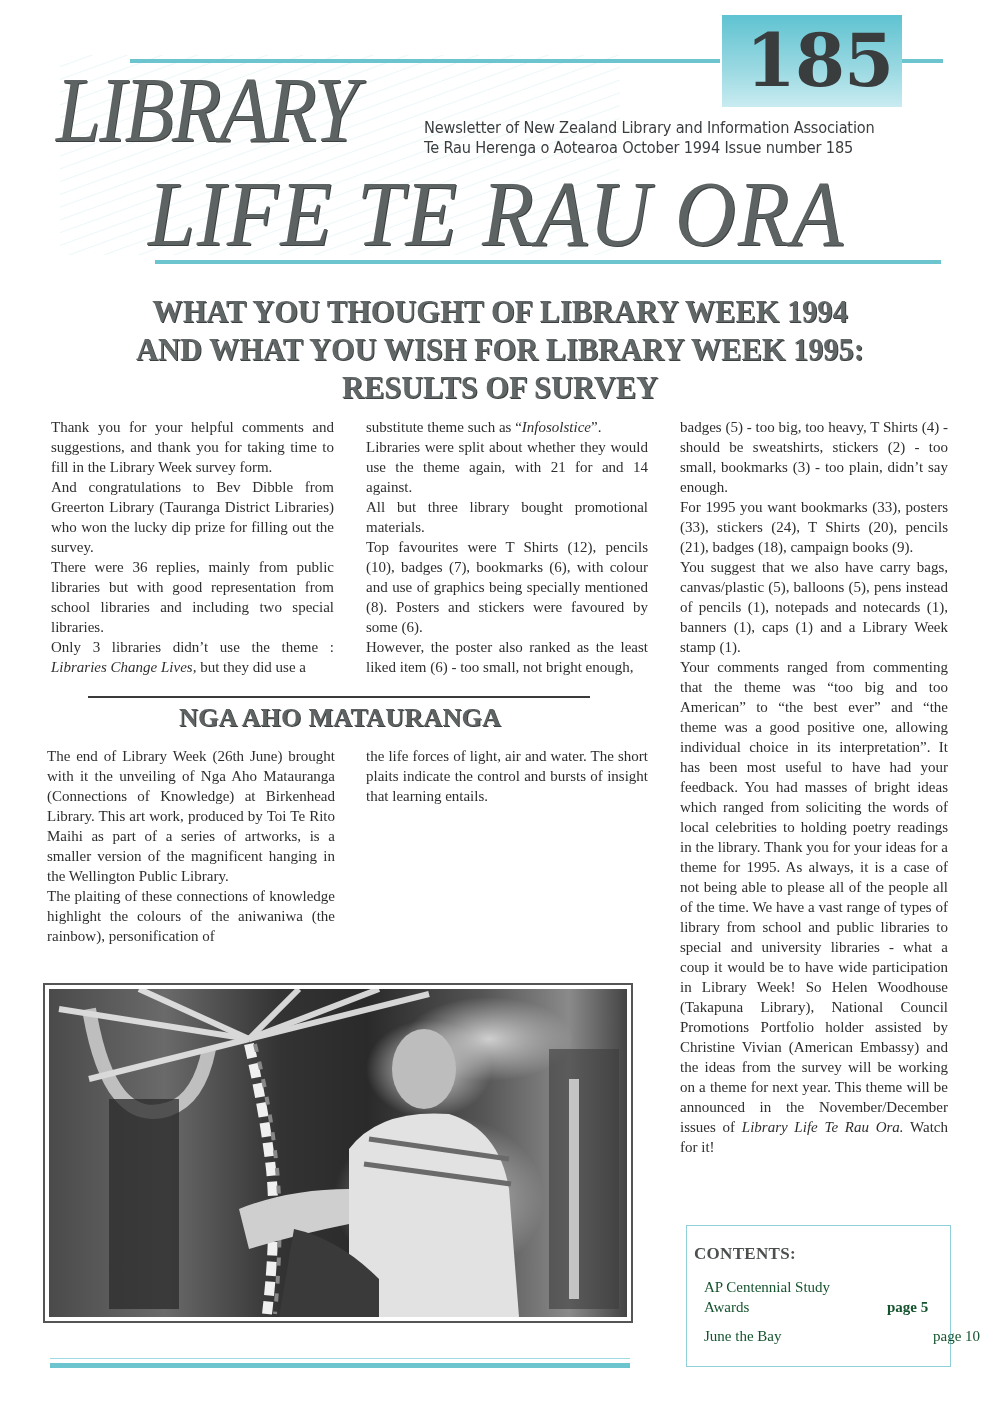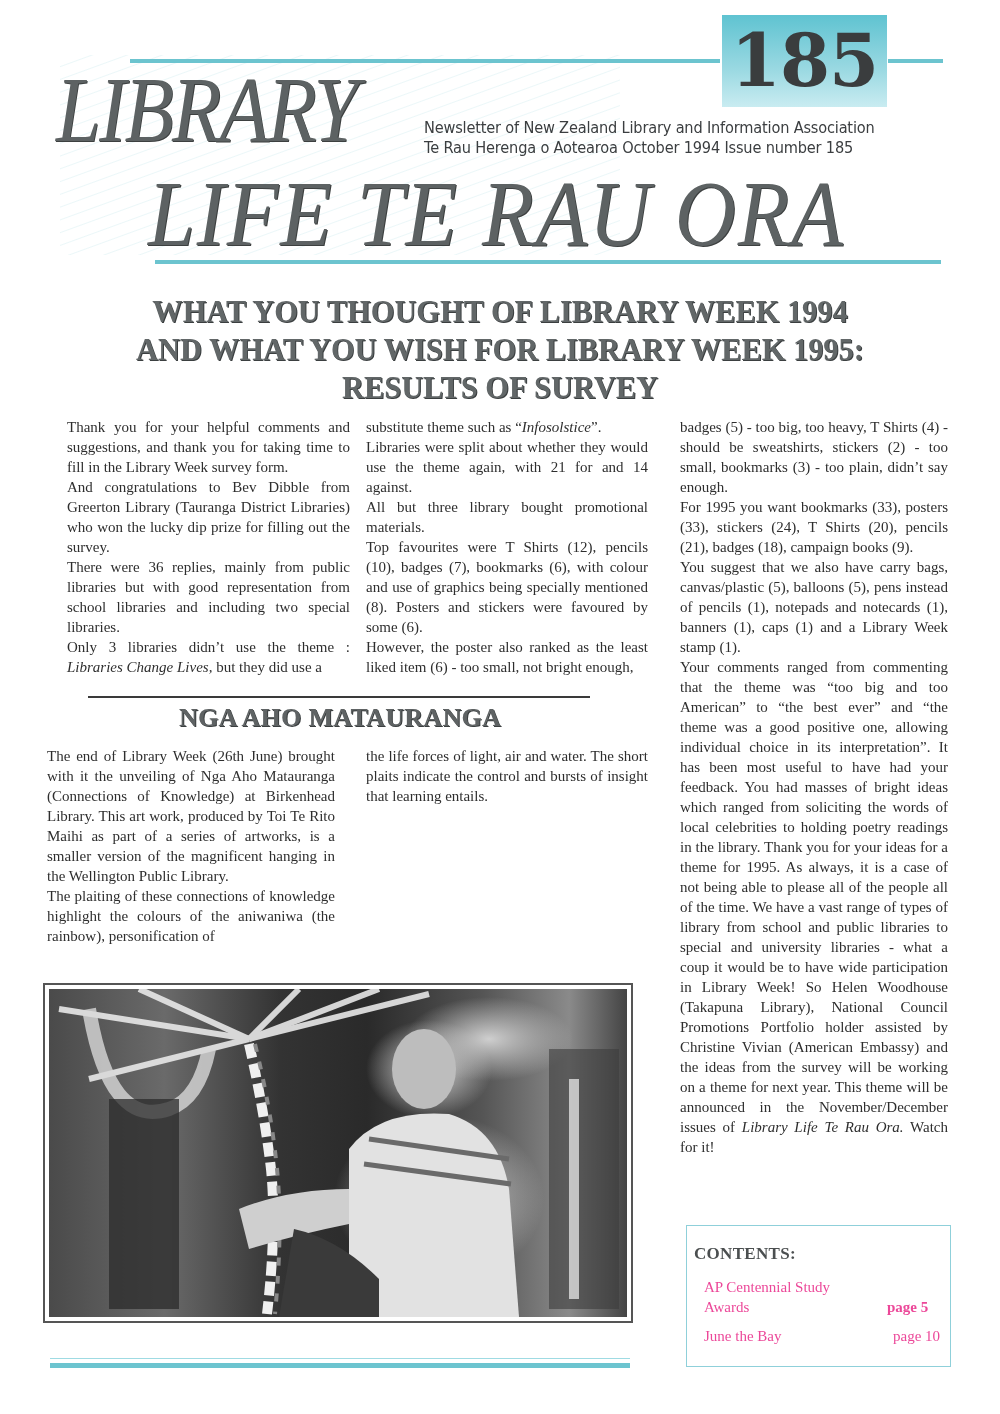--- a/index.html
+++ b/index.html
@@ -14,21 +14,21 @@
   .masthead-bg {
     left: 60px; top: 55px; width: 560px; height: 200px;
     background: repeating-linear-gradient(160deg, rgba(120,200,210,0.00) 0px, rgba(120,200,210,0.00) 10px, rgba(120,200,210,0.18) 11px, rgba(120,200,210,0.00) 12px);
     opacity: 0.8;
   }
   .rule-top { left: 130px; top: 59px; width: 590px; height: 4px; background: #6cc4cf; }
   .rule-top-right { left: 888px; top: 59px; width: 55px; height: 4px; background: #6cc4cf; }
   .issue-box {
     left: 722px; top: 15px; width: 165px; height: 92px;
     background: linear-gradient(180deg, #5fc3d1 0%, #9bd9e2 60%, #c9ecf1 100%);
-    display: flex; align-items: center; justify-content: center;
+    display: flex; align-items: center; justify-content: center; padding-left: 15px;
   }
   .issue-number {
     font-family: "DejaVu Serif", serif; font-weight: bold; font-size: 72px;
     color: #3a3d3e; letter-spacing: -1px; line-height: 1;
   }
   .title-line1 {
     left: 56px; top: 62px; font-size: 94px; font-style: italic;
     color: #5d6263; letter-spacing: -2px; line-height: 1;
     transform: scaleX(0.86); transform-origin: left top;
     text-shadow: 1px 1px 0 #3d4040;
@@ -55,21 +55,21 @@
     transform: scaleX(0.95);
   }
   .headline div { white-space: nowrap; }
 
   
   .col {
     font-family: "Liberation Serif", serif; font-size: 15px; line-height: 20px;
     color: #2e2e2e; text-align: justify;
   }
   .col p { margin: 0; }
-  .col1 { left: 51px; top: 417px; width: 283px; margin-left: 16px; }
+  .col1 { left: 51px; top: 417px; width: 283px; }
   .col2 { left: 366px; top: 417px; width: 282px; }
   .col3 { left: 680px; top: 417px; width: 268px; }
   .col4 { left: 47px; top: 746px; width: 288px; }
   .col5 { left: 366px; top: 746px; width: 282px; }
 
   .divider { left: 88px; top: 696px; width: 502px; height: 2px; background: #3a3a3a; }
   .section-title {
     left: 60px; top: 703px; width: 560px; text-align: center;
     font-weight: bold; font-size: 26px; color: #5f6364;
     text-shadow: 1px 1px 0 #3b3f40; letter-spacing: 0.3px;
@@ -92,25 +92,25 @@
 
   
   .contents-box {
     left: 686px; top: 1225px; width: 265px; height: 142px;
     border: 1.5px solid #8fd0da; box-sizing: border-box;
   }
   .contents-title {
     left: 694px; top: 1244px; font-weight: bold; font-size: 17px; color: #4b4f50;
     letter-spacing: 0.3px;
   }
-  .contents-item { font-size: 15px; line-height: 20px; color: #ec4899; }
+  .contents-item { font-size: 15px; line-height: 20px; color: #14532d; }
   .ci1 { left: 704px; top: 1277px; width: 130px; }
   .ci1-page { left: 887px; top: 1297px; font-weight: bold; }
   .ci2 { left: 704px; top: 1326px; }
-  .ci2-page { left: 893px; top: 1326px; text-align: center; }
+  .ci2-page { left: 933px; top: 1326px; text-align: center; }
 
   .rule-footer1 { left: 50px; top: 1358px; width: 580px; height: 1px; background: #9fdbe3; }
   .rule-footer2 { left: 50px; top: 1363px; width: 580px; height: 5px; background: #6cc4cf; }
 </style>
 </head>
 <body>
 
 <div class="abs masthead-bg"></div>
 <div class="abs rule-top"></div>
 <div class="abs rule-top-right"></div>

